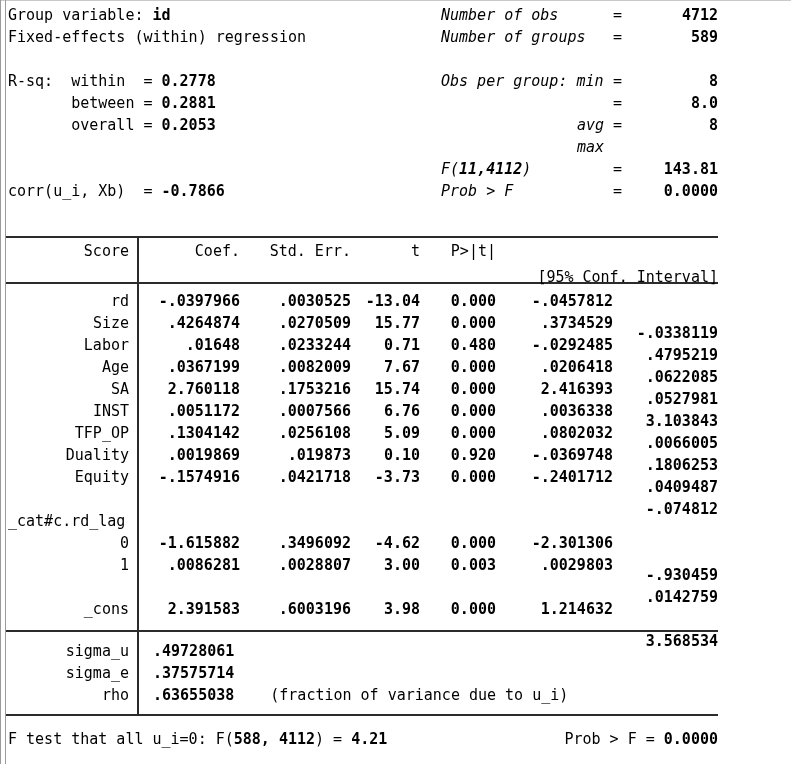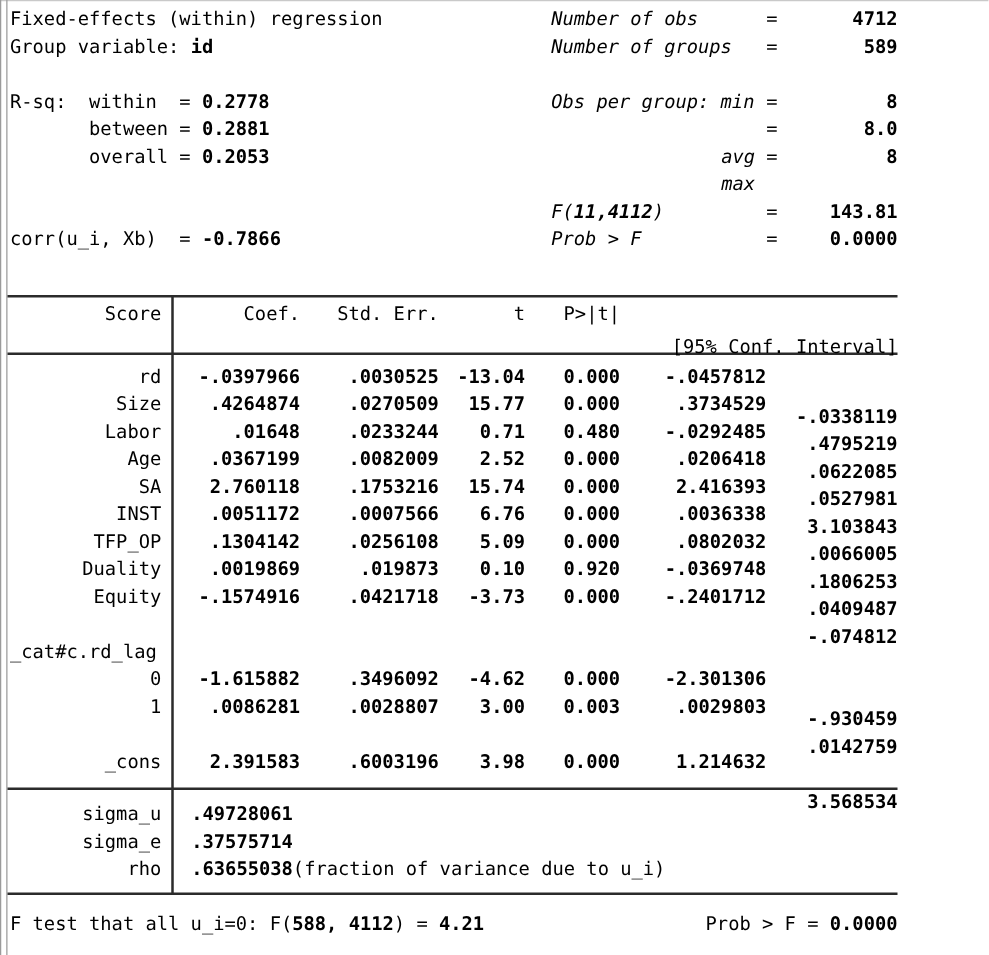--- a/index.html
+++ b/index.html
@@ -45,37 +45,37 @@
   .trow.group .lbl { text-align:left; }
   .gapc { width:10px; }
   .c { text-align:right; font-weight:bold; white-space:pre; }
   .thead .c, .thead .ci { font-weight:normal; }
   .c.coef { width:101px; } .c.se { width:111px;text-align:right; } .c.t { width:69px; }
   .c.p { width:76px; } .c.lo { width:117px; } .c.hi { width:105px;margin-top:32px; }
   .ci { width:222px; text-align:right; white-space:pre;margin-top:26px; }
 
   
   .sval { padding-left:14px; font-weight:bold; white-space:pre; }
-  .snote { white-space:pre; }
+  .snote { margin-left:36px; white-space:pre; }
 
   
   .ftest { position:absolute; left:8px; top:728px; width:710px; display:flex; justify-content:space-between; }
   .ftest span, .ftest b { white-space:pre; }
 </style>
 </head>
 <body>
 
 <div class="app">
   <div class="edge-top"></div>
   <div class="edge-v l1"></div>
   <div class="edge-v l2"></div>
 
   <div class="hleft">
+    <div class="line"><span>Group variable: </span><b>id</b></div>
     <div class="line">Fixed-effects (within) regression</div>
-    <div class="line"><span>Group variable: </span><b>id</b></div>
     <div class="line"></div>
     <div class="line"><span>R-sq:  within  = </span><b>0.2778</b></div>
     <div class="line"><span>       between = </span><b>0.2881</b></div>
     <div class="line"><span>       overall = </span><b>0.2053</b></div>
     <div class="line"></div>
     <div class="line"></div>
     <div class="line"><span>corr(u_i, Xb)  = </span><b>-0.7866</b></div>
   </div>
 
   <div class="hright">
@@ -165,21 +165,21 @@
         <span class="c t">0.71</span>
         <span class="c p">0.480</span>
         <span class="c lo">-.0292485</span>
         <span class="c hi">.0622085</span>
       </div>
     <div class="trow">
         <span class="lbl">Age</span>
         <span class="gapc"></span>
         <span class="c coef">.0367199</span>
         <span class="c se">.0082009</span>
-        <span class="c t">2.52</span>
+        <span class="c t">7.67</span>
         <span class="c p">0.000</span>
         <span class="c lo">.0206418</span>
         <span class="c hi">.0527981</span>
       </div>
     <div class="trow">
         <span class="lbl">SA</span>
         <span class="gapc"></span>
         <span class="c coef">2.760118</span>
         <span class="c se">.1753216</span>
         <span class="c t">15.74</span>

